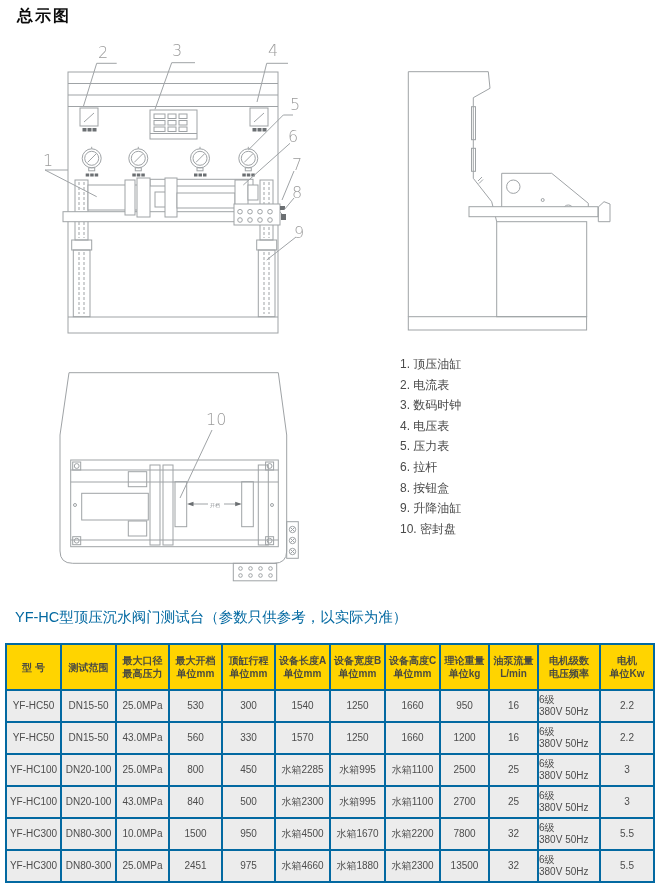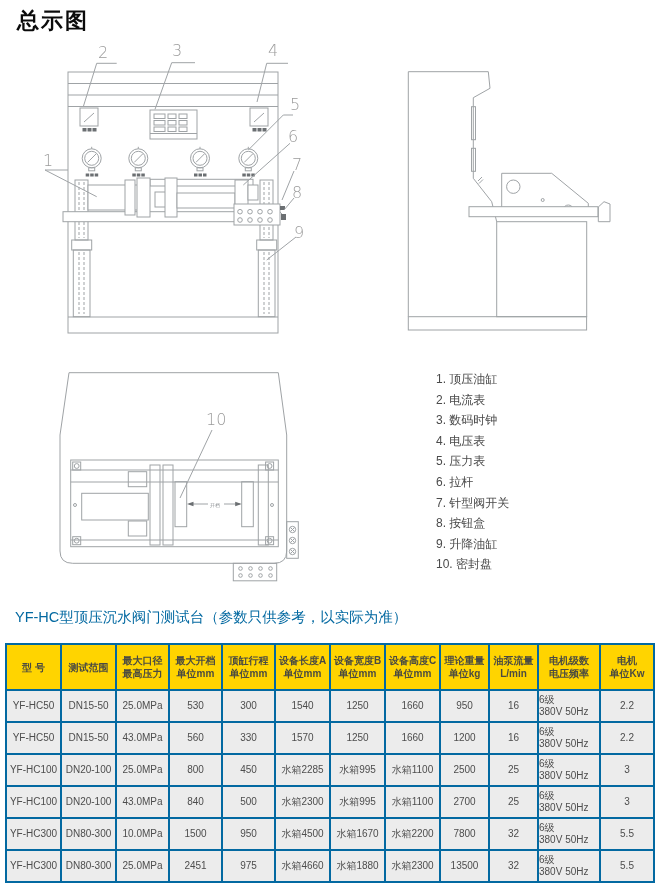--- a/index.html
+++ b/index.html
@@ -8,28 +8,28 @@
     --drawing-line:#9FA3A6;
     --callout-text:#9B9B9B;
   }
   *{box-sizing:border-box;}
   html,body{margin:0;padding:0;}
   body{
     width:660px;height:888px;position:relative;background:#fff;overflow:hidden;
     font-family:"Liberation Sans","DejaVu Sans",sans-serif;
   }
   .abs{position:absolute;}
-  .page-title{left:17px;top:6px;font-size:22px;font-weight:bold;color:#0b0b0b;letter-spacing:2px;}
+  .page-title{left:17px;top:6px;font-size:16px;font-weight:bold;color:#0b0b0b;letter-spacing:2px;}
   svg.drawing{position:absolute;}
   svg.drawing g{stroke:var(--drawing-line);stroke-width:1;fill:none;}
   svg.drawing .fillmark{fill:#6b6f72;stroke:none;}
   svg.drawing .white{fill:#fff;}
   svg.drawing text.callout{fill:var(--callout-text);stroke:none;font-size:16px;font-weight:300;font-family:"DejaVu Sans",sans-serif;}
   svg.drawing text.dim{fill:#8a8e91;stroke:none;font-size:5px;font-family:"DejaVu Sans",sans-serif;}
-  .legend{left:400px;top:371px;width:200px;margin-left:36px;}
+  .legend{left:400px;top:356px;width:200px;}
   .legend-item{height:20.6px;font-size:12px;color:#4a4a4a;white-space:nowrap;}
   .section-title{left:15px;top:608px;font-size:14.5px;font-weight:normal;color:#0369a1;white-space:nowrap;}
   table.spec{
     position:absolute;left:5px;top:643px;width:650px;
     border-collapse:separate;border-spacing:2px;table-layout:fixed;background:#0369a1;
   }
   table.spec th{
     background:var(--header-bg);color:#4b4b41;font-size:10px;font-weight:bold;
     height:44px;text-align:center;vertical-align:middle;padding:0 1px;line-height:1.3;
   }
@@ -273,21 +273,20 @@
   <text class="callout" x="156" y="65">10</text>
 </svg>
 
 <div class="abs legend">
     <div class="legend-item">1. 顶压油缸</div>
     <div class="legend-item">2. 电流表</div>
     <div class="legend-item">3. 数码时钟</div>
     <div class="legend-item">4. 电压表</div>
     <div class="legend-item">5. 压力表</div>
     <div class="legend-item">6. 拉杆</div>
-    <div class="legend-item">7. 针型阀开关</div>
     <div class="legend-item">8. 按钮盒</div>
     <div class="legend-item">9. 升降油缸</div>
     <div class="legend-item">10. 密封盘</div>
   </div>
 
 <div class="abs section-title">YF-HC型顶压沉水阀门测试台（参数只供参考，以实际为准）</div>
 
 <table class="spec">
   <colgroup>
     <col style="width:53px">

